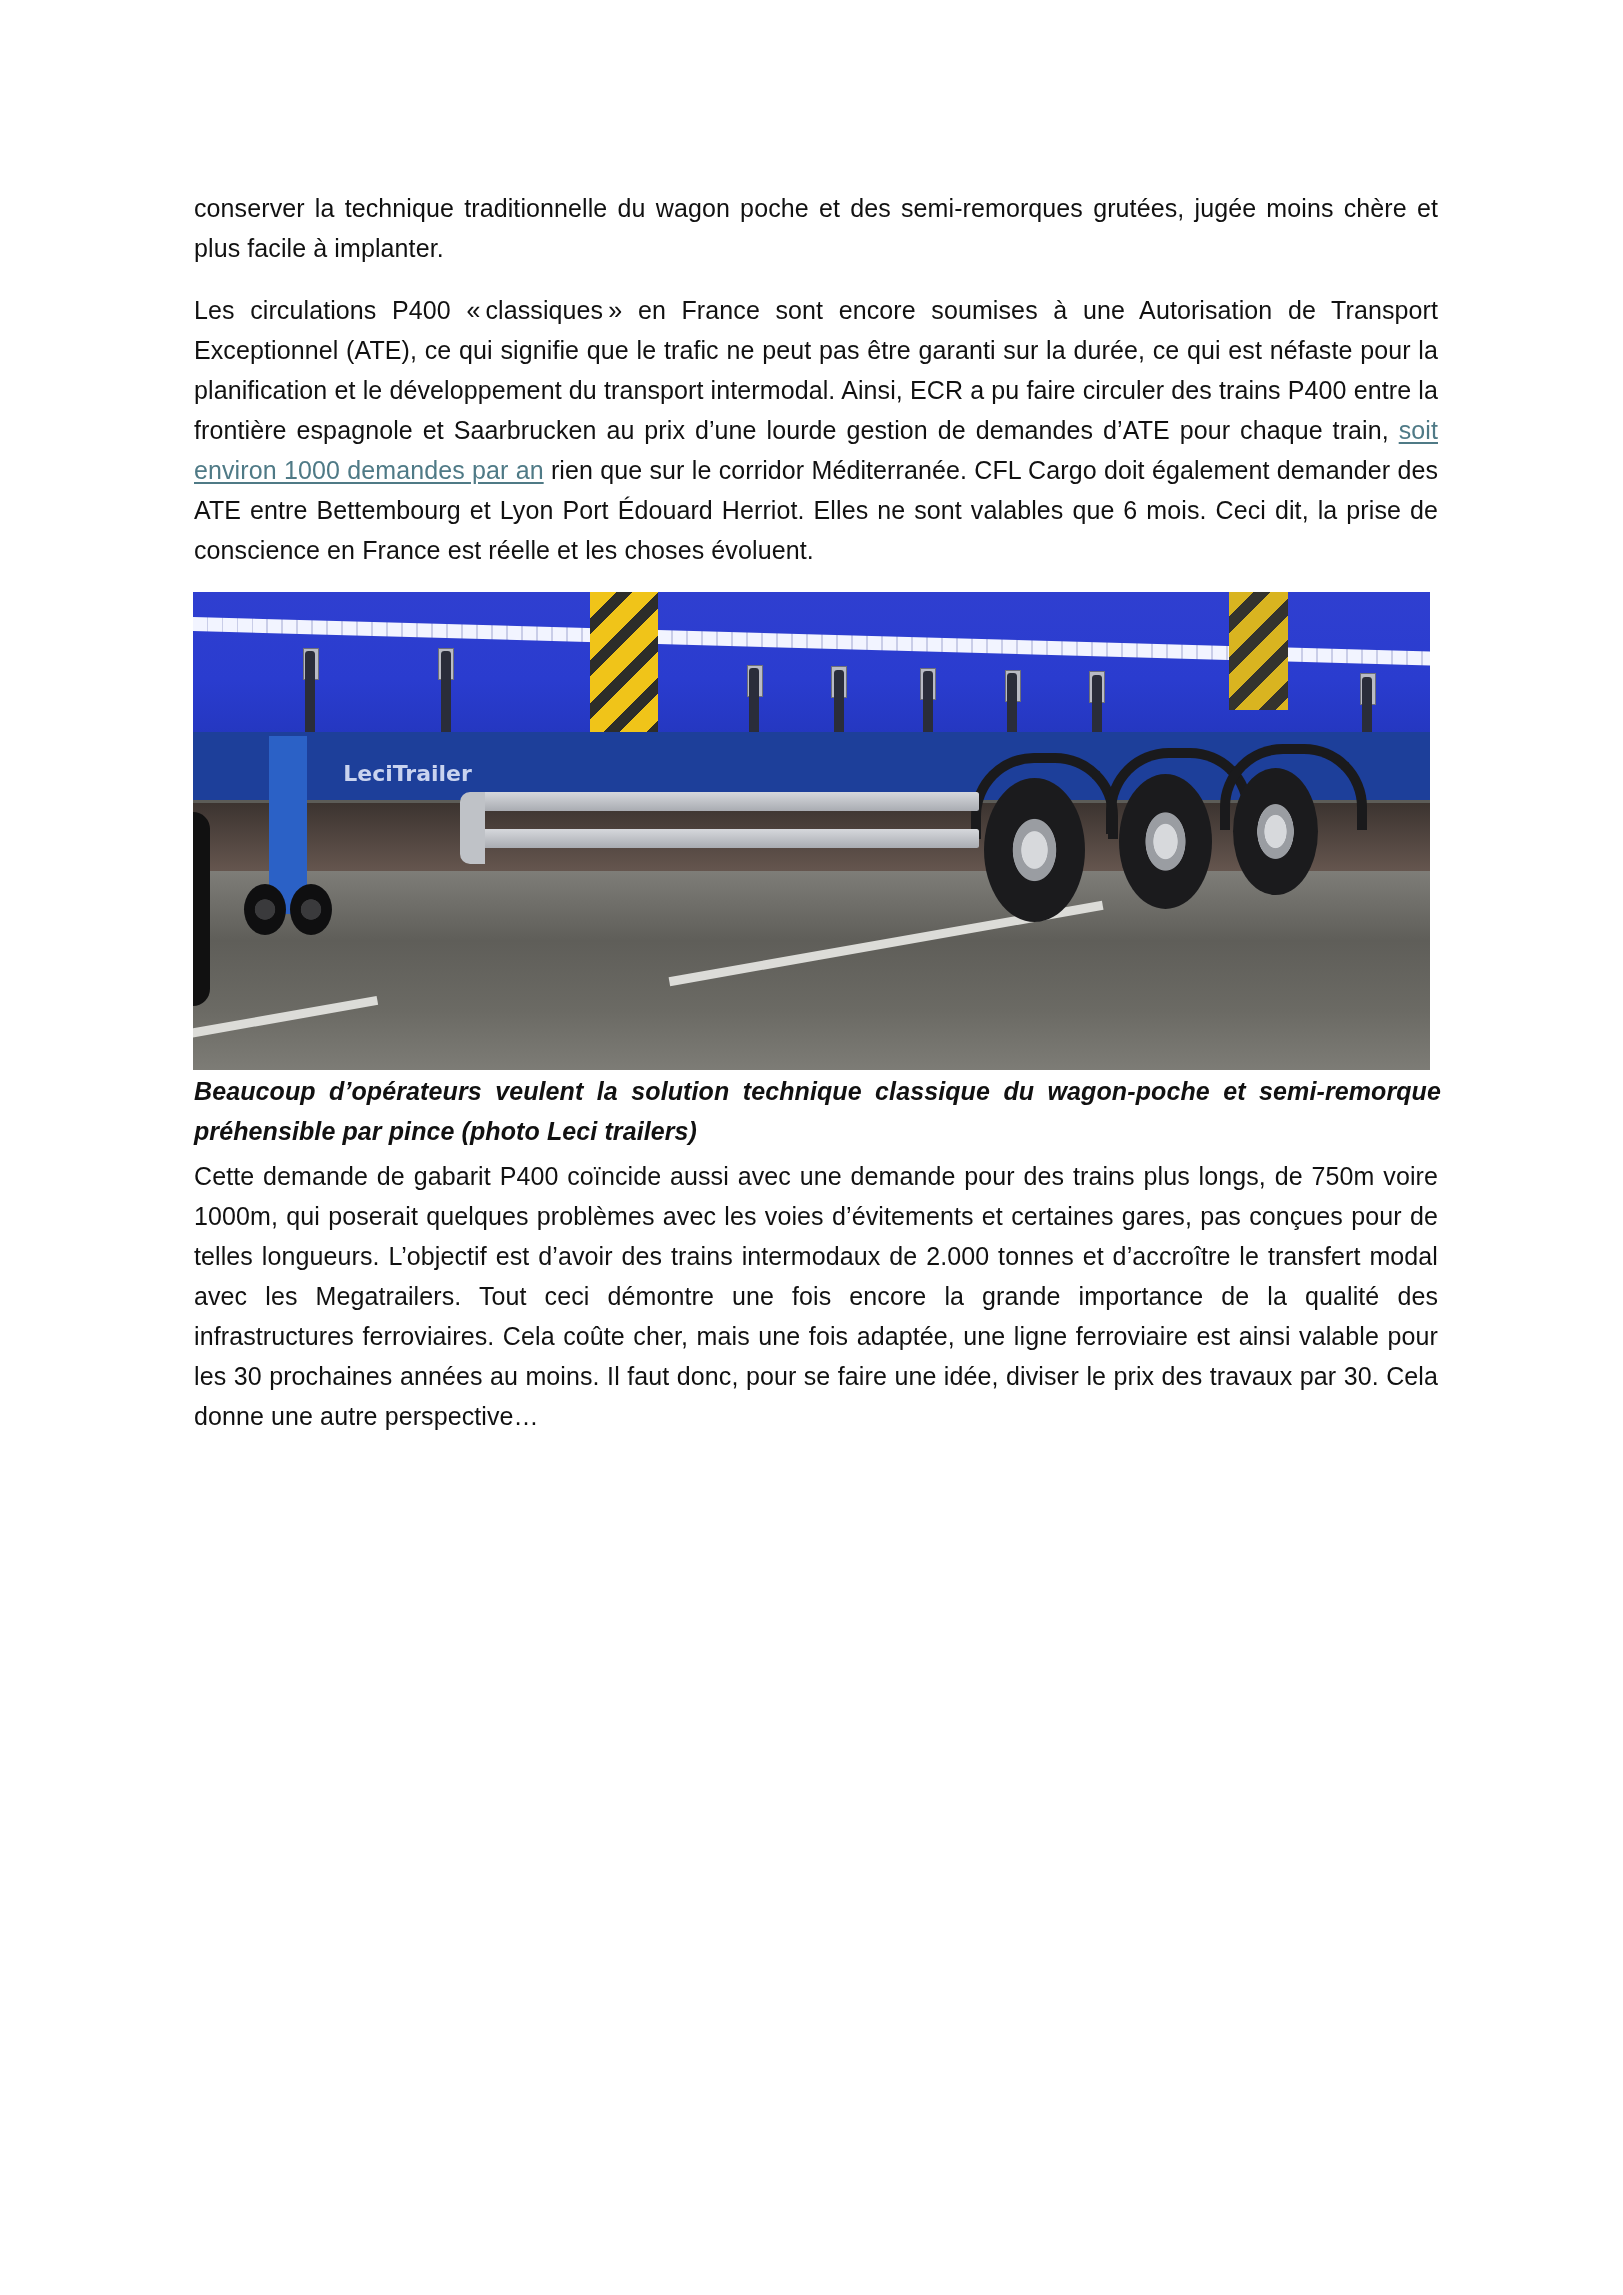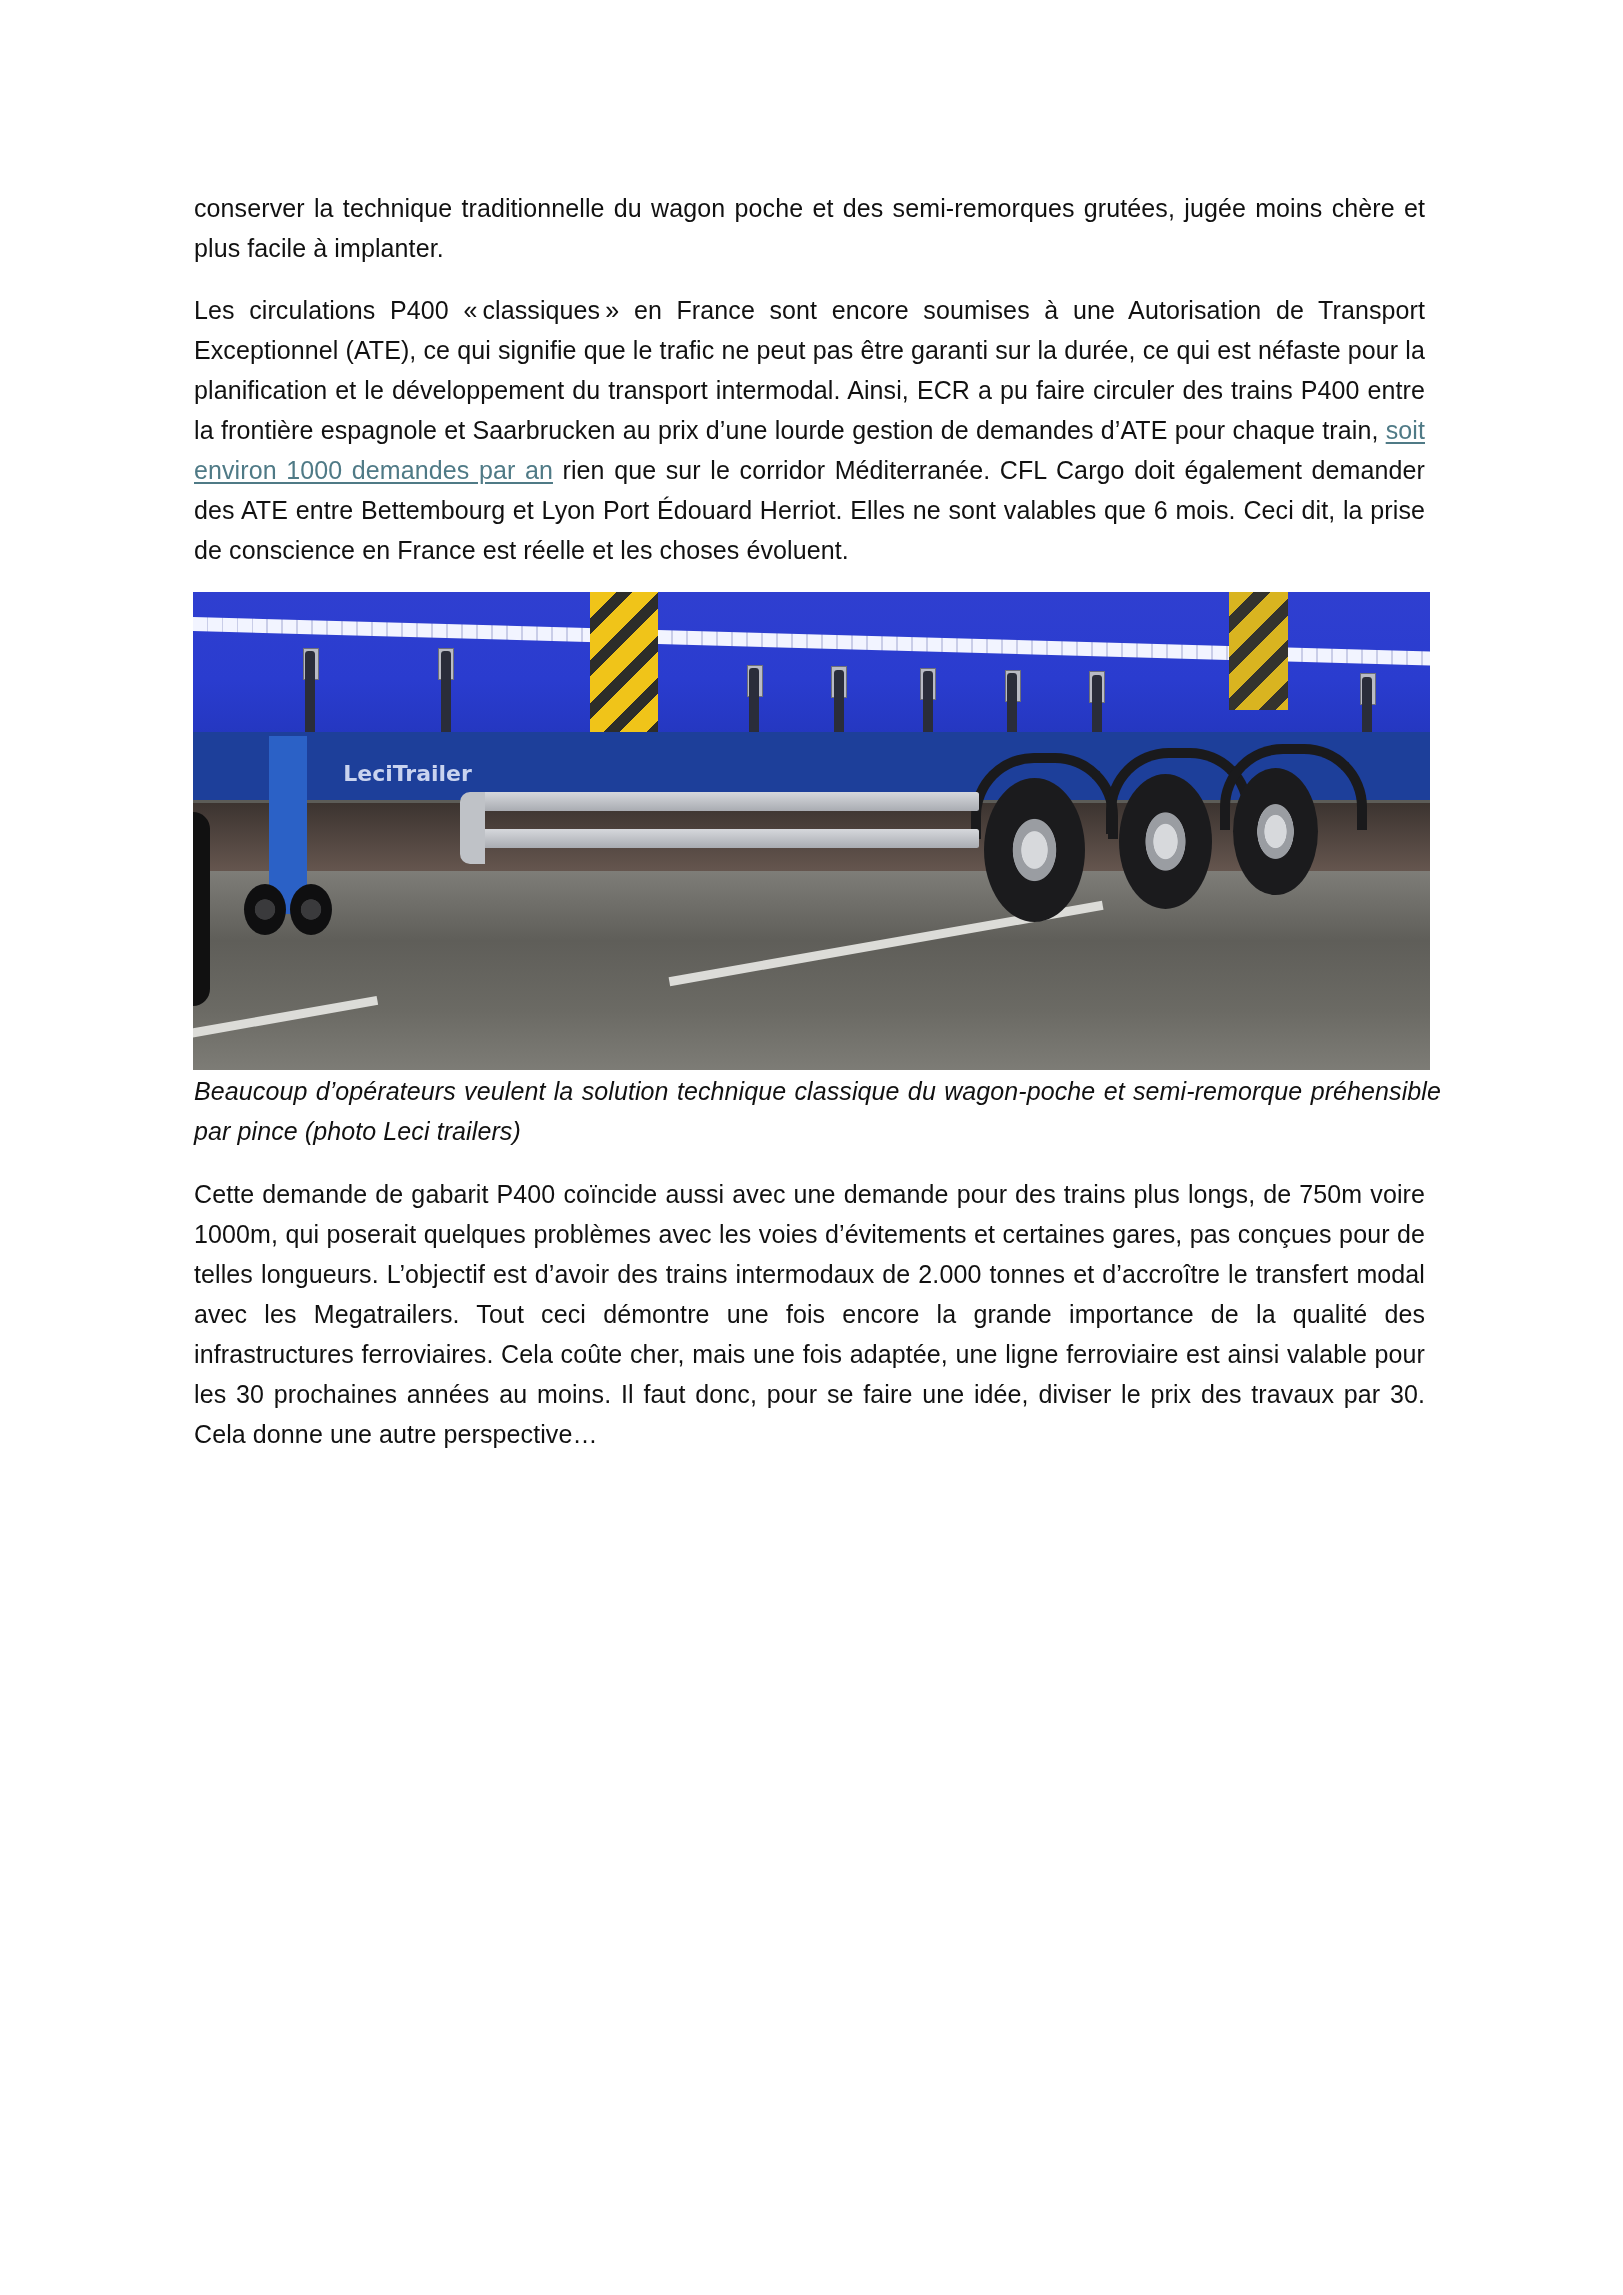--- a/index.html
+++ b/index.html
@@ -1,22 +1,22 @@
 <!DOCTYPE html>
 <html style="font-size:13.5px"><head>
 <meta charset="utf-8">
 <style>
   html, body { margin: 0; padding: 0; background: #ffffff; }
   body { width: 1623px; height: 2295px; position: relative; overflow: hidden; }
   .page { position: absolute; left: 194px; top: 188px; width: 1247px;
     font-family: "Liberation Sans", sans-serif; font-size: 25px; line-height: 40px; color: #111111; }
-  p { margin: 0 16px 22px 0; text-align: justify; letter-spacing: 0.1px; }
+  p { margin: 0 3px 22px 0; text-align: justify; letter-spacing: 0.1px; }
   a.link { color: #4f7a86; text-decoration: underline; text-underline-offset: 3.4px; }
   .figure { width: 1237px; height: 478px; position: relative; overflow: hidden; margin: 5px 0 1px -0.8px; background: #5c5c58; }
-  .caption { font-style: italic; margin: 0 0 23px 0; text-align: justify; }
+  .caption { font-style: italic; margin: 0 0 5px 0; text-align: justify; font-weight: bold; }
   
   .tarp { position: absolute; left: 0; top: 0; width: 100%; height: 144px; background: linear-gradient(180deg,#2f3fd0 0%,#2a3ccf 60%,#2437c0 100%); }
   .reflect { position: absolute; left: 0; top: 25px; width: 100%; height: 13.5px; background: repeating-linear-gradient(90deg,#f2f4ff 0 13.5px,#c9cde8 13.5px 15px); transform: skewY(1.6deg); transform-origin: left; }
   .strap { position: absolute; top: 59px; width: 10px; height: 85px; background: #2a2d3a; border-radius: 3.4px; }
   .buckle { position: absolute; top: 56px; width: 13.5px; height: 30px; background: #b9bbc4; border: 0.8px solid #6d6f78; }
   .arm { position: absolute; top: 0; width: 68px; height: 140px; background: repeating-linear-gradient(135deg,#f0c419 0 18.6px,#2d2d2a 18.6px 30px); }
   .arm2 { position: absolute; top: 0; width: 59px; height: 118px; background: repeating-linear-gradient(135deg,#d9b420 0 17px,#34332e 17px 29px); }
   .chassis { position: absolute; left: 0; top: 140px; width: 100%; height: 68px; background: #1d3f9a; }
   .brand { position: absolute; left: 150px; top: 169px; color: #c9d3ef; font-weight: bold; font-size: 22px; line-height: 25px; font-family: "DejaVu Sans", sans-serif; }
   .leg { position: absolute; left: 76px; top: 144px; width: 38px; height: 178px; background: #2b61c6; }

